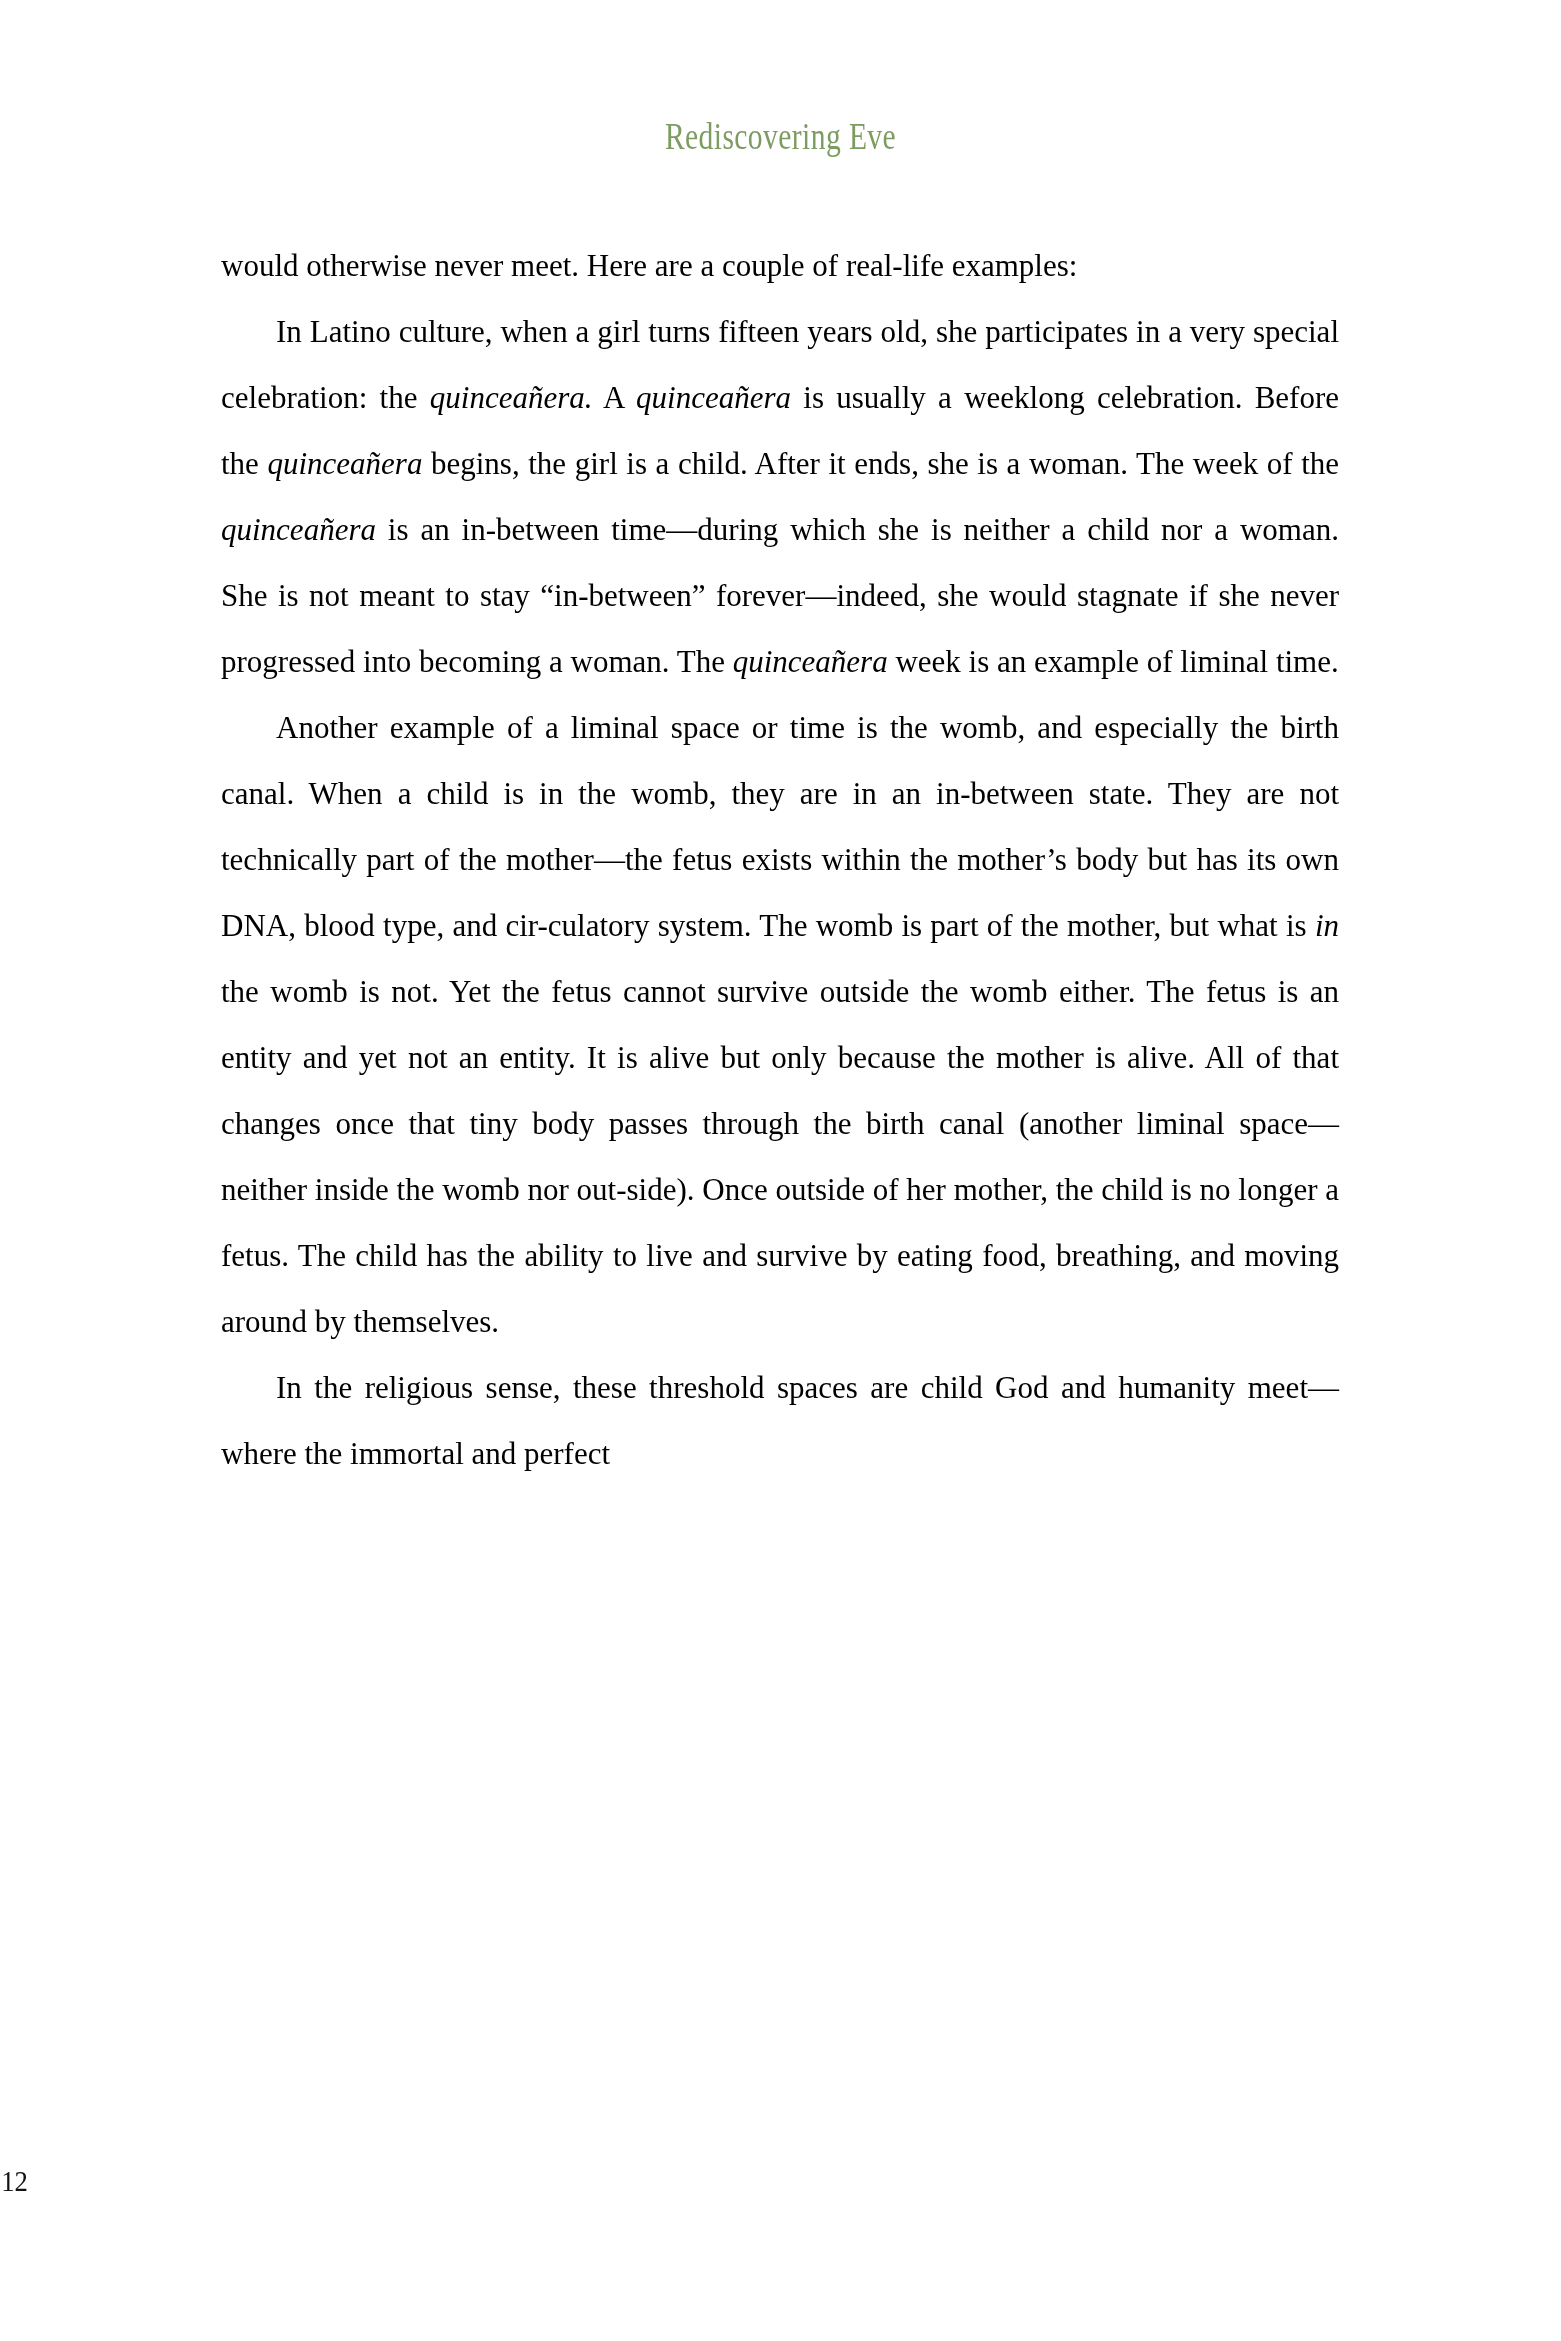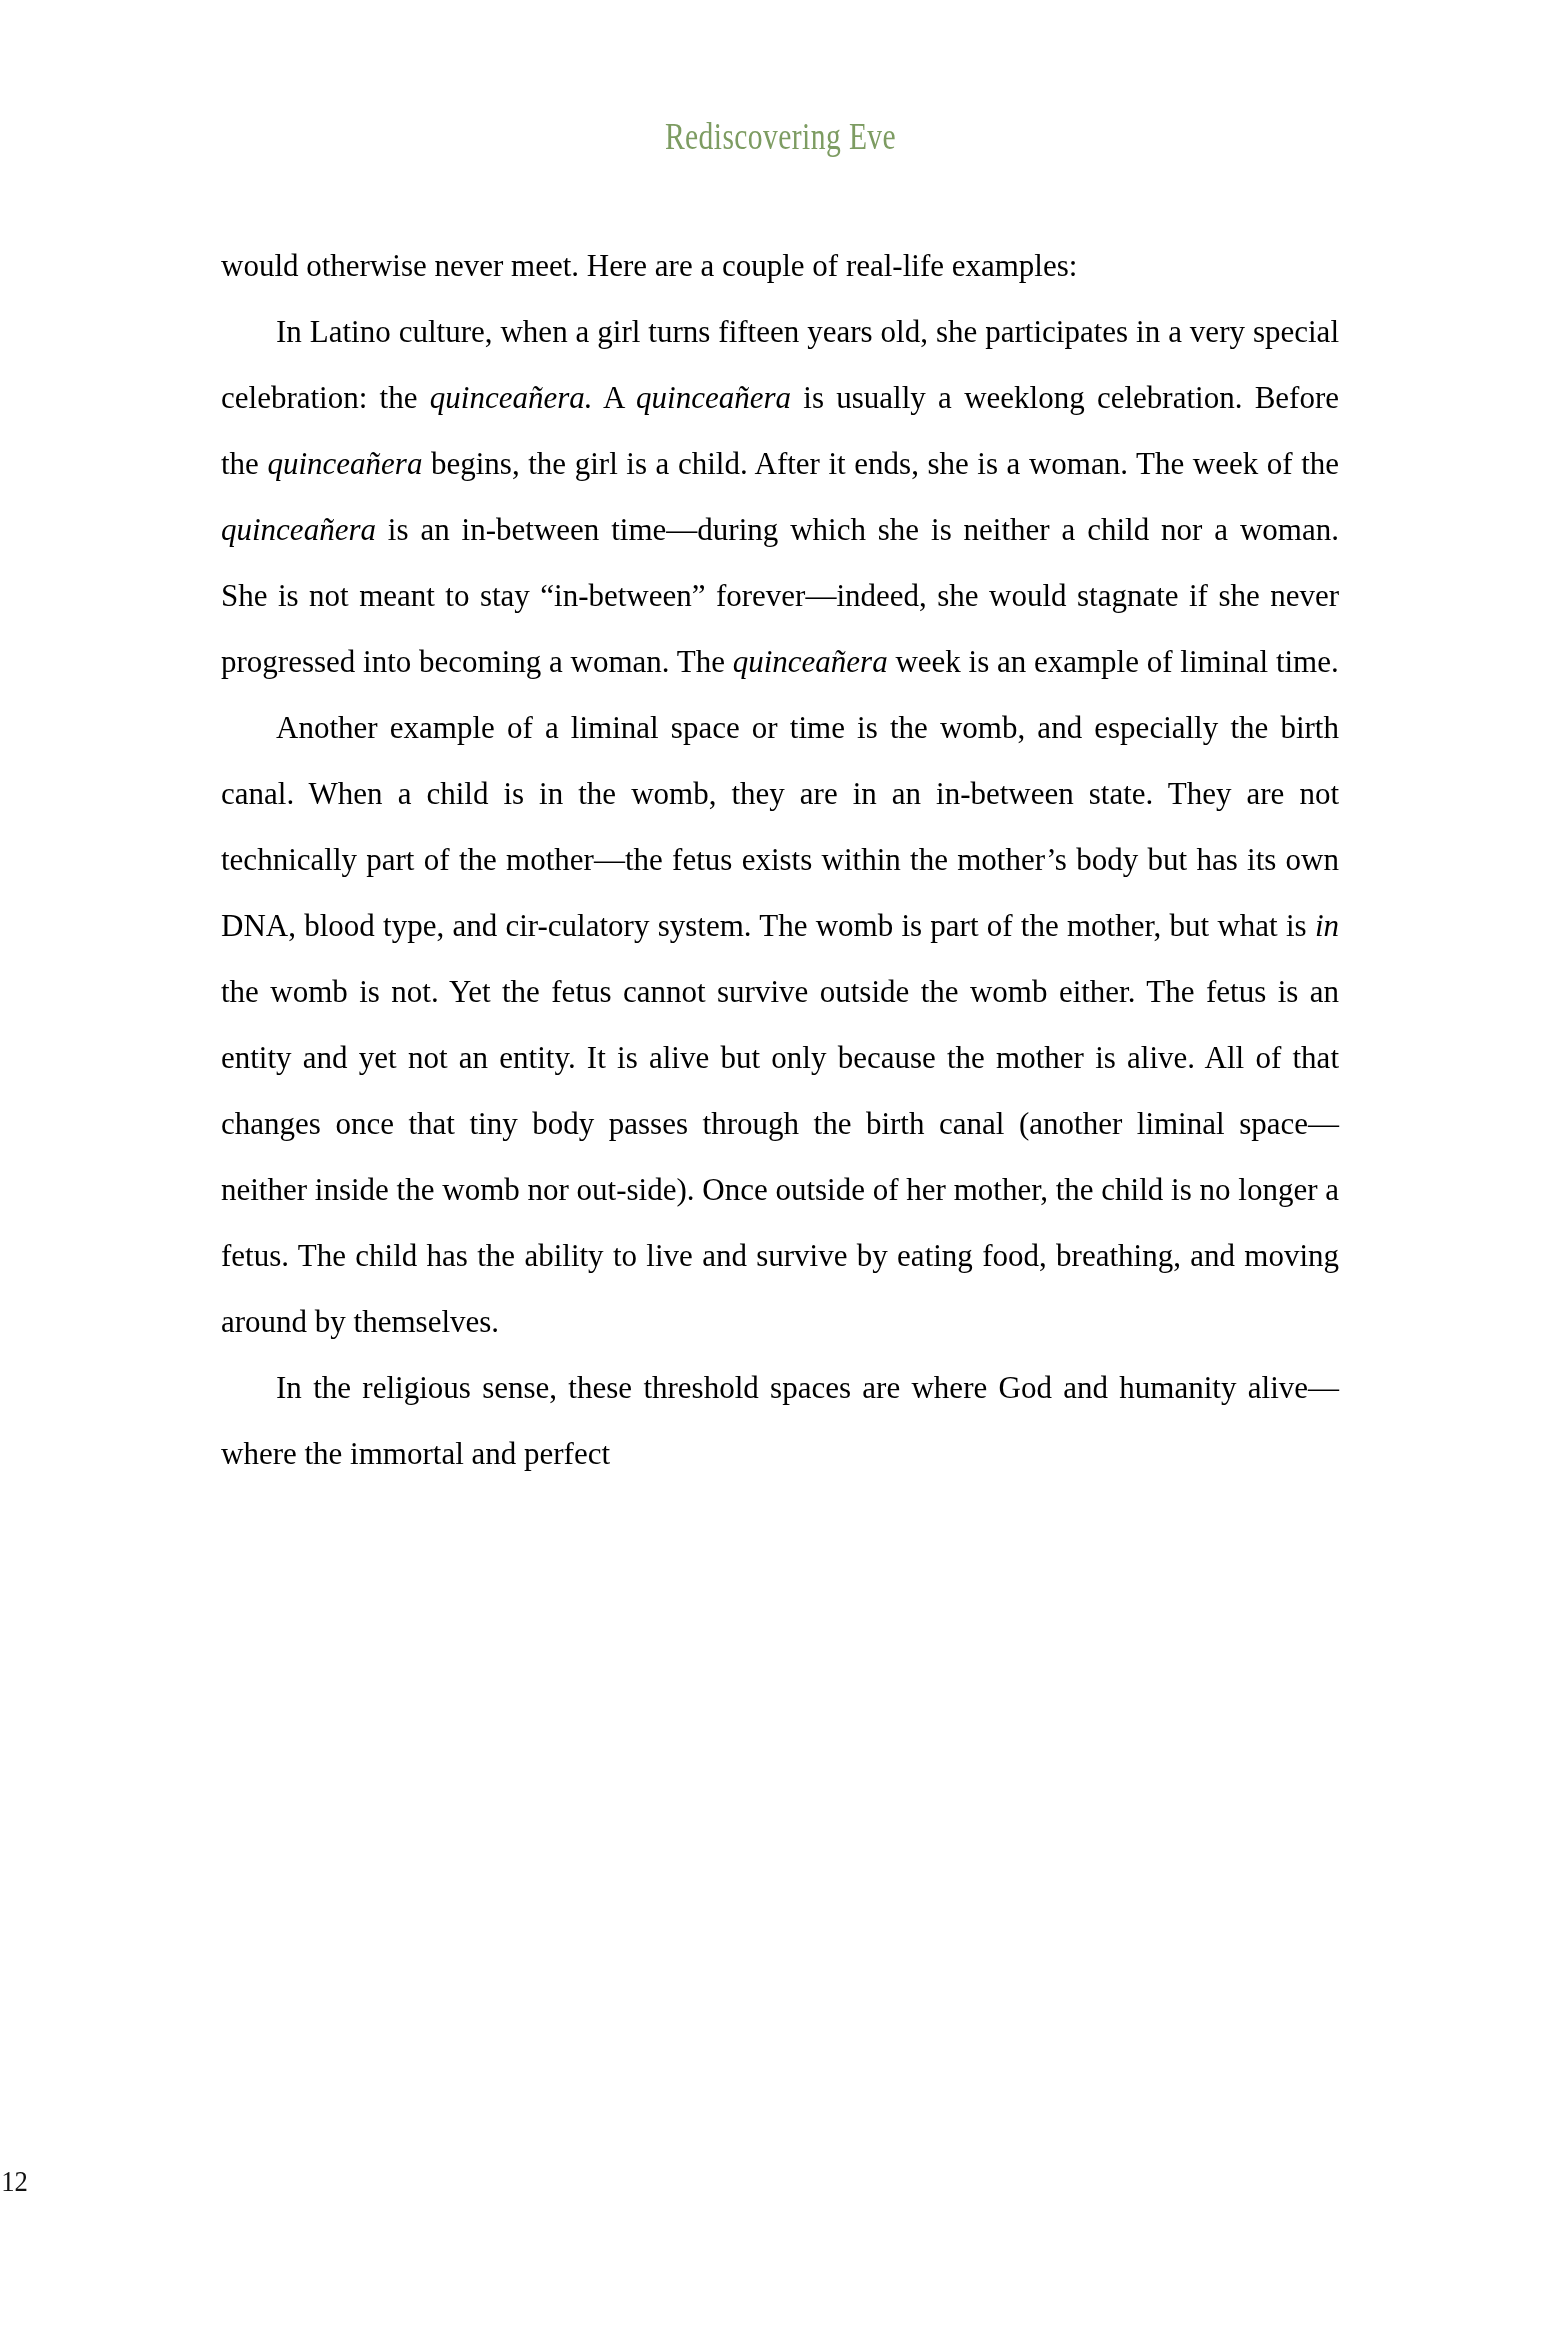--- a/index.html
+++ b/index.html
@@ -108,21 +108,21 @@
   </div>
 
   <div class="textblock">
 
     <p class="para noindent-last"><span>would otherwise never meet. Here are a couple of real-life examples:</span></p>
 
     <p class="para indent noindent-last">In Latino culture, when a girl turns fifteen years old, she participates in a very special celebration: the <i>quinceañera.</i> A <i>quinceañera</i> is usually a weeklong celebration. Before the <i>quinceañera</i> begins, the girl is a child. After it ends, she is a woman. The week of the <i>quinceañera</i> is an in-between time—during which she is neither a child nor a woman. She is not meant to stay “in-between” forever—indeed, she would stagnate if she never progressed into becoming a woman. The <i>quinceañera</i> week is an example of liminal time.</p>
 
     <p class="para indent noindent-last">Another example of a liminal space or time is the womb, and especially the birth canal. When a child is in the womb, they are in an in-between state. They are not technically part of the mother—the fetus exists within the mother’s body but has its own DNA, blood type, and cir⁠-culatory system. The womb is part of the mother, but what is <i>in</i> the womb is not. Yet the fetus cannot survive outside the womb either. The fetus is an entity and yet not an entity. It is alive but only because the mother is alive. All of that changes once that tiny body passes through the birth canal (another liminal space—neither inside the womb nor out⁠-side). Once outside of her mother, the child is no longer a fetus. The child has the ability to live and survive by eating food, breathing, and moving around by themselves.</p>
 
-    <p class="para indent noindent-last">In the religious sense, these threshold spaces are where God and humanity alive—where the immortal and perfect</p>
+    <p class="para indent noindent-last">In the religious sense, these threshold spaces are child God and humanity meet—where the immortal and perfect</p>
 
   </div>
 
   <div class="folio">
     <span class="folio-text">12</span>
   </div>
 
 </div>
 
 

